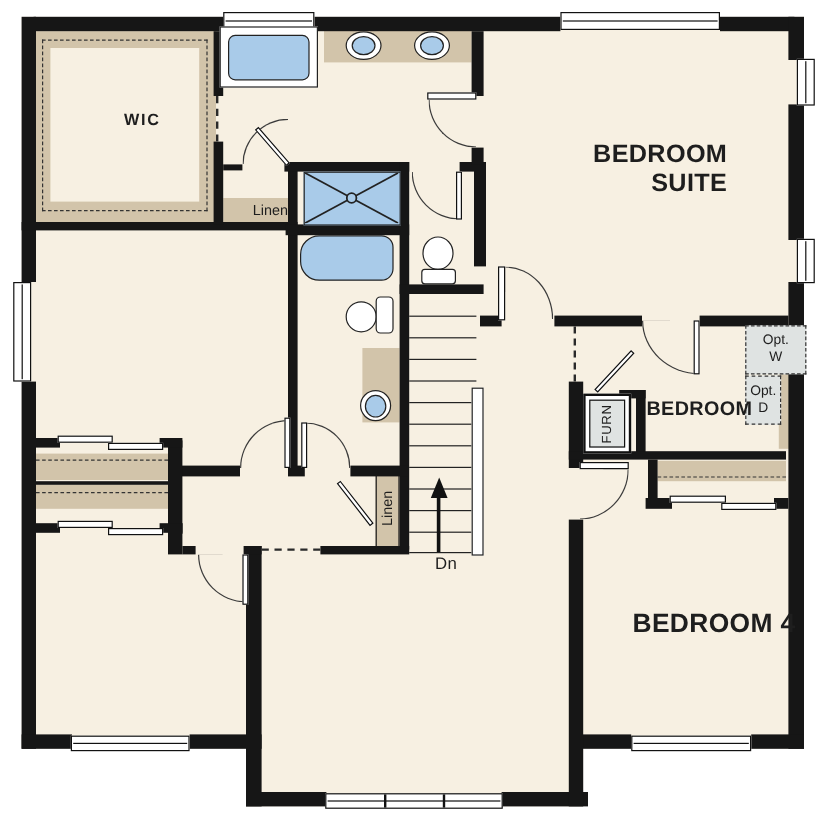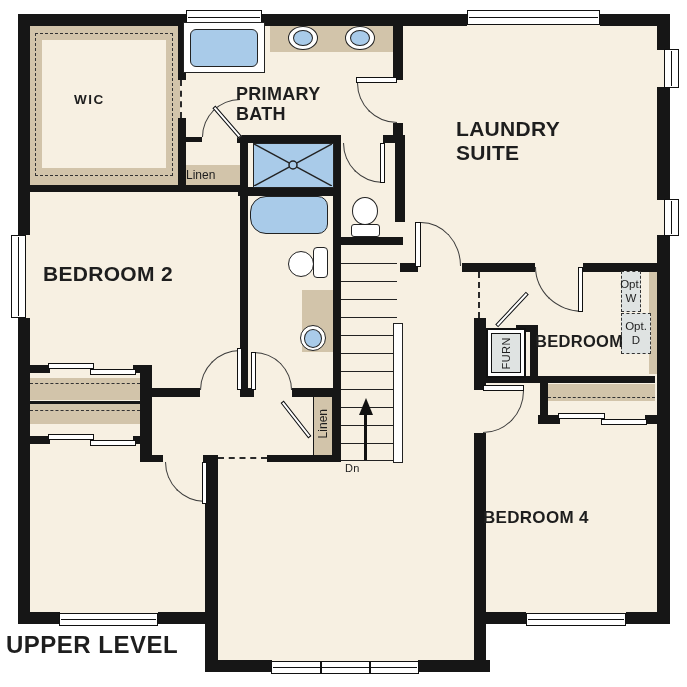--- a/index.html
+++ b/index.html
@@ -21,21 +21,21 @@
   .arc{position:absolute;box-sizing:border-box;}
   .arc.tl{border-top:1.5px solid #3a3a3a;border-left:1.5px solid #3a3a3a;border-top-left-radius:100% 100%;}
   .arc.tr{border-top:1.5px solid #3a3a3a;border-right:1.5px solid #3a3a3a;border-top-right-radius:100% 100%;}
   .arc.bl{border-bottom:1.5px solid #3a3a3a;border-left:1.5px solid #3a3a3a;border-bottom-left-radius:100% 100%;}
   .arc.br{border-bottom:1.5px solid #3a3a3a;border-right:1.5px solid #3a3a3a;border-bottom-right-radius:100% 100%;}
   .leaf{position:absolute;background:#fff;border:1px solid #111;box-sizing:border-box;}
   .fxw{position:absolute;background:#fff;border:1.5px solid #222;box-sizing:border-box;}
   .fxb{position:absolute;background:#a9cbe9;border:1.5px solid #222;box-sizing:border-box;}
   .ell{border-radius:50%;}
   .tread{position:absolute;height:0;border-top:1.5px solid #222;}
-  .lbl{position:absolute;color:#1e1e1e;font-weight:700;text-align:left;line-height:1.12;letter-spacing:.3px;}
+  .lbl{position:absolute;color:#1e1e1e;font-weight:700;text-align:right;line-height:1.12;letter-spacing:.3px;}
   .vwrap{position:absolute;display:flex;align-items:center;justify-content:center;}
   .vtext{writing-mode:vertical-rl;transform:rotate(180deg);}
   .graybox{position:absolute;background:#dfe3e2;box-sizing:border-box;display:flex;align-items:center;justify-content:center;}
 </style>
 </head>
 <body>
 
 <div id="plan">
 
   <div class="floor" style="left:18px;top:14px;width:652px;height:610px;"></div>
@@ -212,33 +212,30 @@
 
   <div class="leaf" style="left:294px;top:397px;width:4px;height:45px;transform:rotate(-38deg);"></div>
 
   <div class="leaf" style="left:510px;top:287px;width:4px;height:45px;transform:rotate(43deg);"></div>
 
   <div style="position:absolute;left:486px;top:328px;width:40px;height:50px;background:#fff;border:2px solid #111;box-sizing:border-box;">
     <div class="graybox" style="position:absolute;left:3px;top:3px;right:3px;bottom:3px;border:1px solid #111;">
       <span class="vtext" style="font-size:11px;color:#1e1e1e;letter-spacing:.5px;">FURN</span>
     </div>
   </div>
-  <div class="graybox" style="left:621px;top:271px;width:20px;height:41px;border:1.5px dashed #333;">
+  <div class="graybox" style="left:621px;top:271px;width:51px;height:41px;border:1.5px dashed #333;">
     <span style="font-size:11.5px;line-height:1.15;text-align:center;display:block;width:26px;color:#1e1e1e;">Opt. W</span>
   </div>
   <div class="graybox" style="left:621px;top:313px;width:30px;height:41px;border:1.5px dashed #333;">
     <span style="font-size:11.5px;line-height:1.15;text-align:center;display:block;width:26px;color:#1e1e1e;">Opt. D</span>
   </div>
 
   <div class="lbl" style="left:74px;top:92px;width:60px;font-size:13.5px;font-weight:600;letter-spacing:1.5px;">WIC</div>
-  <div class="lbl" style="left:236px;top:84px;width:100px;font-size:18px;">PRIMARY BATH</div>
-  <div class="lbl" style="left:456px;top:117px;width:150px;font-size:21px;">LAUNDRY SUITE</div>
+  <div class="lbl" style="left:456px;top:117px;width:150px;font-size:21px;">BEDROOM SUITE</div>
   <div class="lbl" style="left:186px;top:169px;width:54px;font-size:12px;font-weight:400;letter-spacing:0;">Linen</div>
-  <div class="lbl" style="left:43px;top:262px;width:180px;font-size:21px;">BEDROOM 2</div>
   <div class="vwrap" style="left:313px;top:392px;width:20px;height:64px;">
     <span class="vtext" style="font-size:12px;color:#1e1e1e;">Linen</span>
   </div>
   <div class="lbl" style="left:535px;top:332px;width:92px;font-size:16.5px;">BEDROOM</div>
-  <div class="lbl" style="left:345px;top:462px;width:36px;font-size:11px;font-weight:400;">Dn</div>
-  <div class="lbl" style="left:483px;top:508px;width:180px;font-size:17px;">BEDROOM 4</div>
-  <div class="lbl" style="left:6px;top:632px;width:260px;font-size:24px;text-align:left;letter-spacing:.5px;">UPPER LEVEL</div>
+  <div class="lbl" style="left:345px;top:462px;width:36px;font-size:14px;font-weight:400;">Dn</div>
+  <div class="lbl" style="left:483px;top:508px;width:180px;font-size:22px;">BEDROOM 4</div>
 
 </div>
 
 </body></html>

